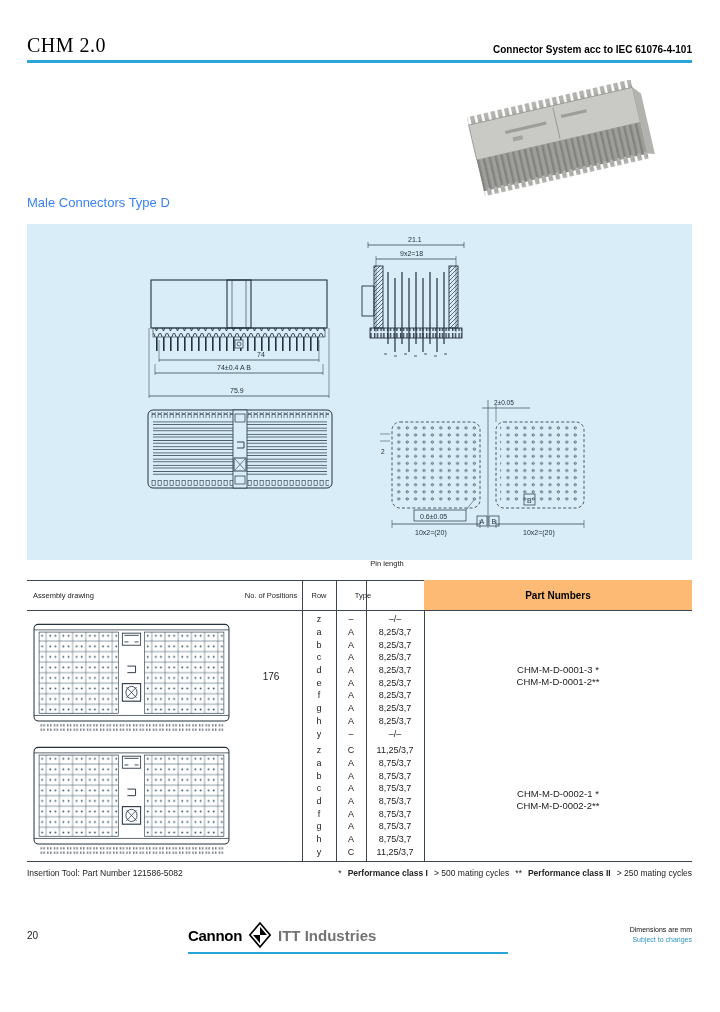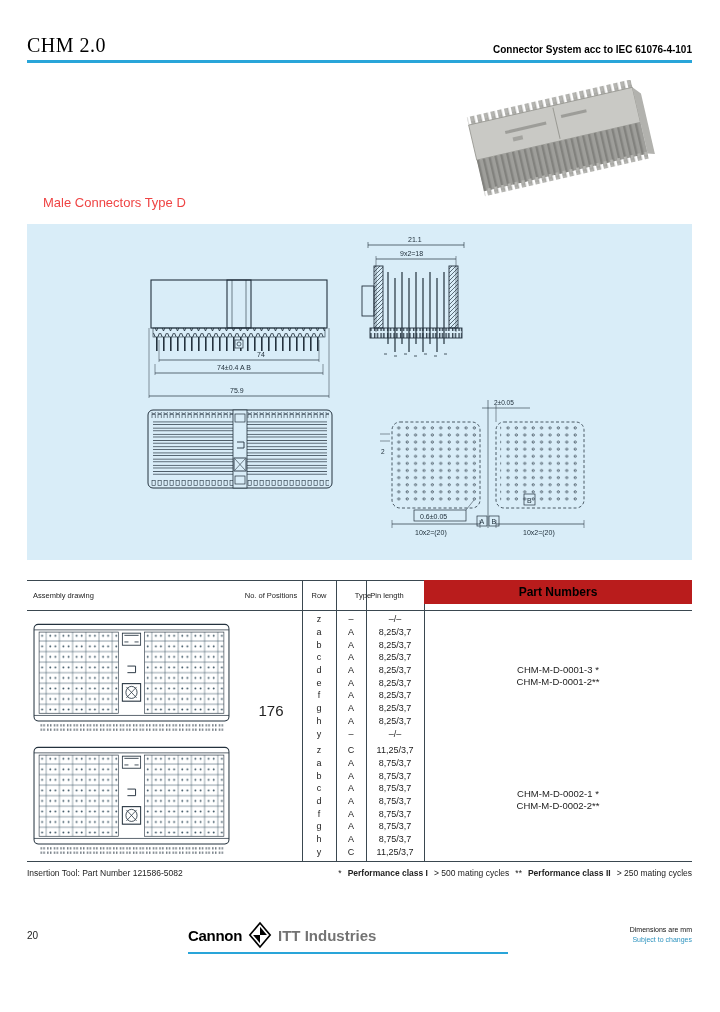--- a/index.html
+++ b/index.html
@@ -2,34 +2,34 @@
 <html><head>
 <meta charset="utf-8">
 <style>
   html,body{margin:0;padding:0;background:#e8e8e8;}
   .page{position:relative;width:720px;height:1012px;background:#ffffff;
         font-family:"Liberation Sans",sans-serif;color:#111;overflow:hidden;margin:0 auto;}
   .abs{position:absolute;}
   .doc-title{left:27px;top:34px;font-family:"Liberation Serif",serif;font-size:20px;letter-spacing:.5px;color:#000;}
   .doc-subtitle{right:28px;top:44px;font-size:10px;font-weight:bold;color:#000;}
   .rule{background:#29a5d9;}
-  .section-title{left:27px;top:195px;font-size:13px;color:#ef4444;margin-left:16px;}
+  .section-title{left:27px;top:195px;font-size:13px;color:#3b82f6;}
   .panel{left:27px;top:224px;width:665px;height:336px;background:#d9edf8;}
   .hline{position:absolute;background:#3a4750;height:1px;}
   .vline{position:absolute;background:#3a4750;width:1px;}
   .th{position:absolute;font-size:7.5px;color:#222;display:flex;align-items:center;justify-content:center;text-align:center;white-space:nowrap;}
-  .pn-head{position:absolute;left:424px;top:580px;width:268px;height:24px;background:#b91c1c;
-           display:flex;align-items:center;justify-content:center;font-size:12px;font-weight:bold;color:#000;}
+  .pn-head{position:absolute;left:424px;top:580px;width:268px;height:30px;background:#fdba74;
+           display:flex;align-items:center;justify-content:center;font-size:10px;font-weight:bold;color:#000;}
   .rows-block{position:absolute;left:302px;width:122px;}
   .trow{display:flex;height:12.7px;align-items:center;font-size:9px;color:#222;}
   .c-row{width:34px;text-align:center;}
   .c-type{width:30px;text-align:center;}
   .c-pin{width:58px;text-align:center;}
-  .positions-cell{position:absolute;left:240px;top:647px;width:62px;height:127px;
-                  display:flex;align-items:center;justify-content:center;font-size:15px;color:#222;}
+  .positions-cell{position:absolute;left:240px;top:613px;width:62px;height:127px;
+                  display:flex;align-items:center;justify-content:center;font-size:10px;color:#222;}
   .pn-block{position:absolute;left:424px;width:268px;text-align:center;font-size:9.5px;color:#222;line-height:12px;}
   .notes-left{left:27px;top:868px;font-size:8.5px;color:#222;}
   .notes-right{right:28px;top:868px;font-size:8.5px;color:#222;display:flex;gap:6px;white-space:nowrap;}
   .notes-right b{font-weight:bold;}
   .page-num{left:27px;top:930px;font-size:10px;color:#222;}
   .brand{left:188px;top:921px;display:flex;align-items:center;gap:6px;}
   .brand .cannon{font-size:15px;font-weight:bold;letter-spacing:-.3px;color:#000;}
   .brand .itt{font-size:15px;font-weight:bold;color:#737373;}
   .dim-note{right:28px;top:925px;font-size:7px;text-align:right;line-height:10px;}
   .dim-note .l2{color:#2d93bf;}
@@ -206,21 +206,21 @@
   <div class="hline" style="left:27px;top:861px;width:665px;"></div>
   <div class="vline" style="left:302px;top:580px;height:281px;"></div>
   <div class="vline" style="left:336px;top:580px;height:281px;"></div>
   <div class="vline" style="left:366px;top:580px;height:281px;"></div>
   <div class="vline" style="left:424px;top:580px;height:281px;"></div>
 
   <div class="th" style="left:33px;top:580px;height:30px;justify-content:flex-start;">Assembly drawing</div>
   <div class="th" style="left:238px;top:580px;width:66px;height:30px;">No. of Positions</div>
   <div class="th" style="left:302px;top:580px;width:34px;height:30px;text-align:right;">Row</div>
   <div class="th" style="left:336px;top:580px;width:30px;height:30px;padding-left:12px;">Type</div>
-  <div class="th" style="left:366px;top:580px;width:42px;height:30px;">Pin length</div>
+  <div class="th" style="left:366px;top:548px;width:42px;height:30px;">Pin length</div>
   <div class="pn-head">Part Numbers</div>
 
   <svg class="abs" style="left:33px;top:620px;width:198px;height:113px" viewBox="0 0 195 103" preserveAspectRatio="none">
       <use href="#assembly-fig"></use>
     </svg>
   <svg class="abs" style="left:33px;top:743px;width:198px;height:113px" viewBox="0 0 195 103" preserveAspectRatio="none">
       <use href="#assembly-fig"></use>
     </svg>
 
   <div class="positions-cell">176</div>

